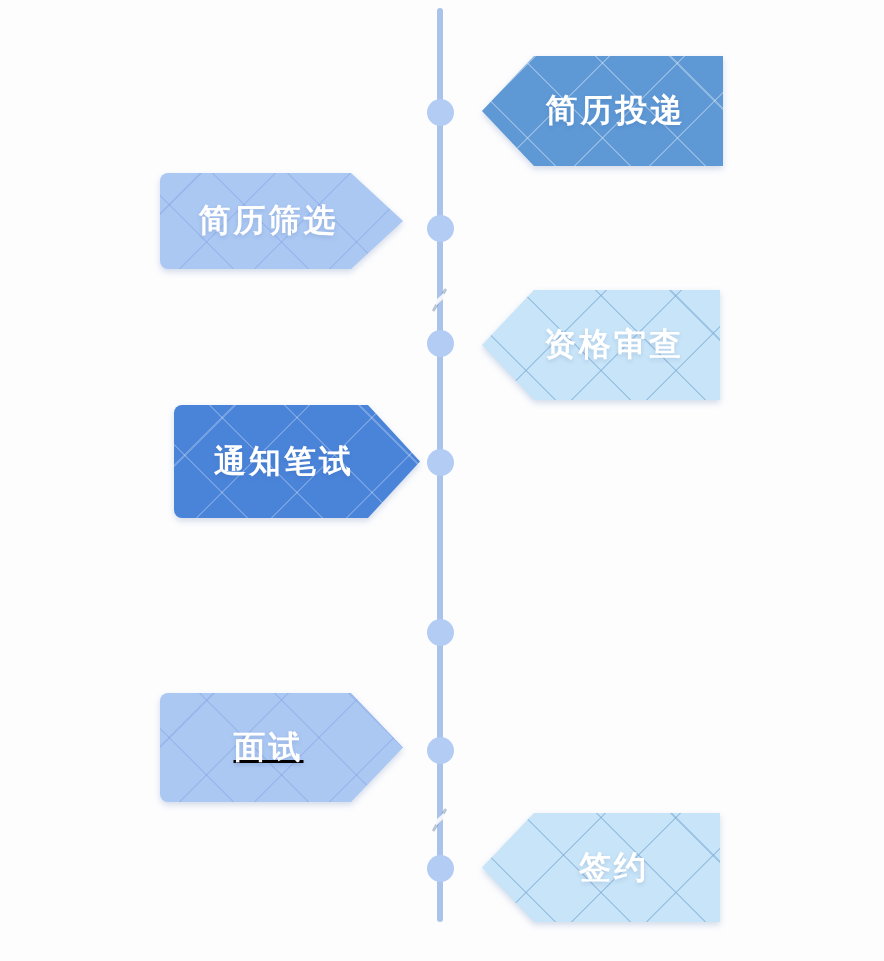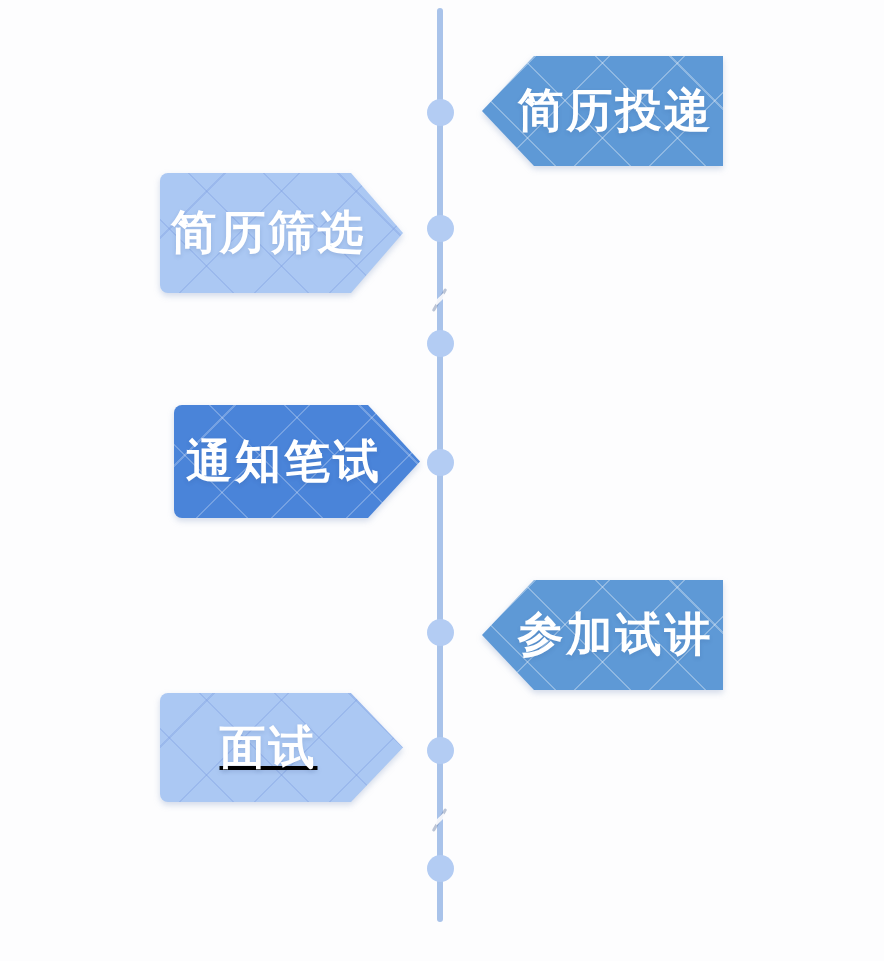--- a/index.html
+++ b/index.html
@@ -64,21 +64,21 @@
     padding-left: 26px;
   }
   .banner.side-left {
     
     clip-path: polygon(0 0, calc(100% - 52px) 0, 100% 50%, calc(100% - 52px) 100%, 0 100%);
     padding-right: 26px;
     border-radius: 8px;
   }
   .step-label {
     color: #ffffff;
-    font-size: 46px;
+    font-size: 32px;
     font-weight: bold;
     letter-spacing: 3px;
     white-space: nowrap;
     text-shadow: 0 2px 4px rgba(40, 70, 120, 0.15);
     user-select: none;
   }
 </style>
 </head>
 <body>
 
@@ -92,38 +92,43 @@
     <div class="timeline-node" style="width: 27px; height: 27px; left: 426.5px; top: 736.5px; background: rgb(179, 204, 243);"></div>
     <div class="timeline-node" style="width: 27px; height: 27px; left: 426.5px; top: 854.5px; background: rgb(179, 204, 243);"></div>
     <div class="break-mark" style="left: 438px; top: 287px;"></div>
     <div class="break-mark" style="left: 438px; top: 807px;"></div>
   <div class="step" style="left: 482px; top: 56px; width: 241px; height: 110px;">
     <div class="banner side-right" style="--fill: #5e99d6; --pat: rgba(255,255,255,0.30);">
       <span class="step-label">简历投递</span>
     </div>
   </div>
 
-  <div class="step" style="left: 160px; top: 173px; width: 243px; height: 120px;">
+  <div class="step" style="left: 160px; top: 173px; width: 243px; height: 96px;">
     <div class="banner side-left" style="--fill: #abc8f3; --pat: rgba(128,160,226,0.38);">
       <span class="step-label">简历筛选</span>
     </div>
   </div>
 
+  <div class="step" style="left: 482px; top: 290px; width: 238px; height: 110px;">
+    <div class="banner side-right" style="--fill: #c8e4f8; --pat: rgba(126,173,215,0.55);">
+      <span class="step-label">资格审查</span>
+    </div>
+  </div>
 
   <div class="step" style="left: 174px; top: 405px; width: 246px; height: 113px;">
     <div class="banner side-left" style="--fill: #4a84d9; --pat: rgba(255,255,255,0.24);">
       <span class="step-label">通知笔试</span>
     </div>
   </div>
 
-  <div class="step" style="left: 482px; top: 580px; width: 241px; height: 110px;">
-    <div class="banner side-right" style="--fill: #5e99d6; --pat: rgba(255,255,255,0.30);">
-      <span class="step-label">参加试讲</span>
-    </div>
-  </div>
 
   <div class="step" style="left: 160px; top: 693px; width: 243px; height: 109px; text-decoration: underline;">
     <div class="banner side-left" style="--fill: #abc8f3; --pat: rgba(128,160,226,0.38);">
       <span class="step-label">面试</span>
     </div>
   </div>
 
+  <div class="step" style="left: 482px; top: 813px; width: 238px; height: 109px;">
+    <div class="banner side-right" style="--fill: #c8e4f8; --pat: rgba(126,173,215,0.55);">
+      <span class="step-label">签约</span>
+    </div>
+  </div>
 </div>
 
 </body></html>

